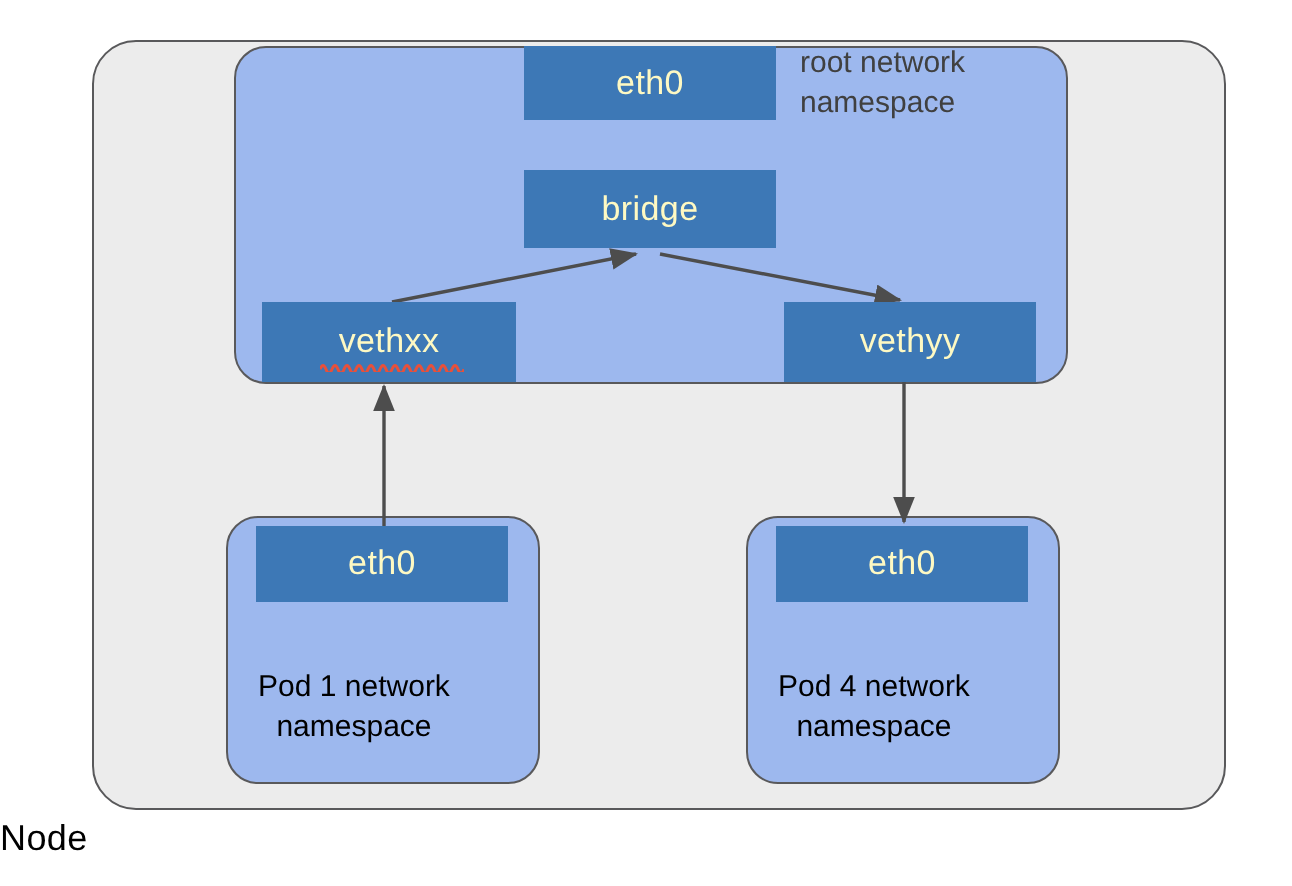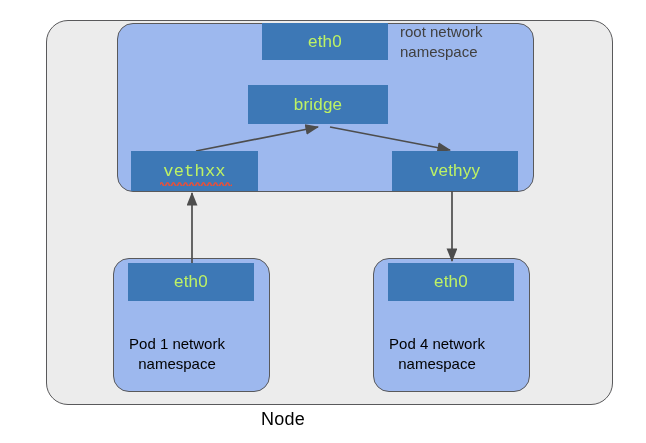--- a/index.html
+++ b/index.html
@@ -26,21 +26,20 @@
     background: #ececec;
     border: 1.4px solid #59595b;
     border-radius: 22px;
     box-sizing: border-box;
   }
   .node-label {
     position: absolute;
     left: 0;
     top: 409px;
     width: 566px;
-    text-align: center;
     font-size: 18px;
     color: #000000;
     letter-spacing: 0.2px;
   }
   .root-ns {
     position: absolute;
     left: 117px;
     top: 23px;
     width: 417px;
     height: 169px;
@@ -57,21 +56,21 @@
     font-size: 15px;
     line-height: 20px;
     color: #404040;
     text-align: left;
   }
   .dark-box {
     position: absolute;
     background: #3d78b6;
     border: 1px solid #3d78b6;
     box-sizing: border-box;
-    color: #bef264;
+    color: #fef9c3;
     font-size: 17px;
     display: flex;
     align-items: center;
     justify-content: center;
     letter-spacing: 0.2px;
   }
   .pod-ns {
     position: absolute;
     top: 258px;
     width: 157px;
@@ -143,23 +142,23 @@
 
     <line x1="330" y1="127" x2="450" y2="150" stroke="#4d4d4d" stroke-width="1.7" marker-end="url(#ah)"></line>
 
     <line x1="192" y1="263" x2="192" y2="193" stroke="#4d4d4d" stroke-width="1.7" marker-end="url(#ah)"></line>
 
     <line x1="452" y1="191" x2="452" y2="261" stroke="#4d4d4d" stroke-width="1.7" marker-end="url(#ah)"></line>
   </svg>
 
   <div class="dark-box" style="left:262px; top:23px; width:126px; height:37px;">eth0</div>
 
-  <div class="dark-box" style="left:248px; top:85px; width:140px; height:39px;">bridge</div>
+  <div class="dark-box" style="left:262px; top:85px; width:126px; height:39px;">bridge</div>
 
-  <div class="dark-box" style="left:131px; top:151px; width:127px; height:40px;font-family:Liberation Mono, monospace;">vethxx</div>
+  <div class="dark-box" style="left:131px; top:151px; width:127px; height:40px;">vethxx</div>
 
   <svg class="squiggle" viewBox="0 0 72 6" preserveAspectRatio="none">
     <path d="M0,4.6 Q1.5,0.8 3,4.6 T6,4.6 T9,4.6 T12,4.6 T15,4.6 T18,4.6 T21,4.6 T24,4.6 T27,4.6 T30,4.6 T33,4.6 T36,4.6 T39,4.6 T42,4.6 T45,4.6 T48,4.6 T51,4.6 T54,4.6 T57,4.6 T60,4.6 T63,4.6 T66,4.6 T69,4.6 T72,4.6" fill="none" stroke="#e8503a" stroke-width="1.5"></path>
   </svg>
 
   <div class="dark-box" style="left:392px; top:151px; width:126px; height:40px;">vethyy</div>
 
   <div class="dark-box" style="left:128px; top:263px; width:126px; height:38px;">eth0</div>
 
   <div class="dark-box" style="left:388px; top:263px; width:126px; height:38px;">eth0</div>

